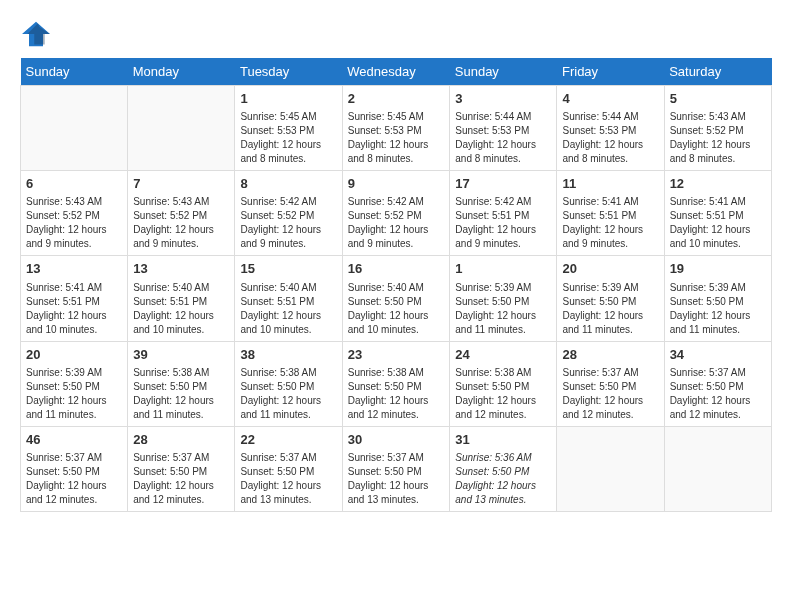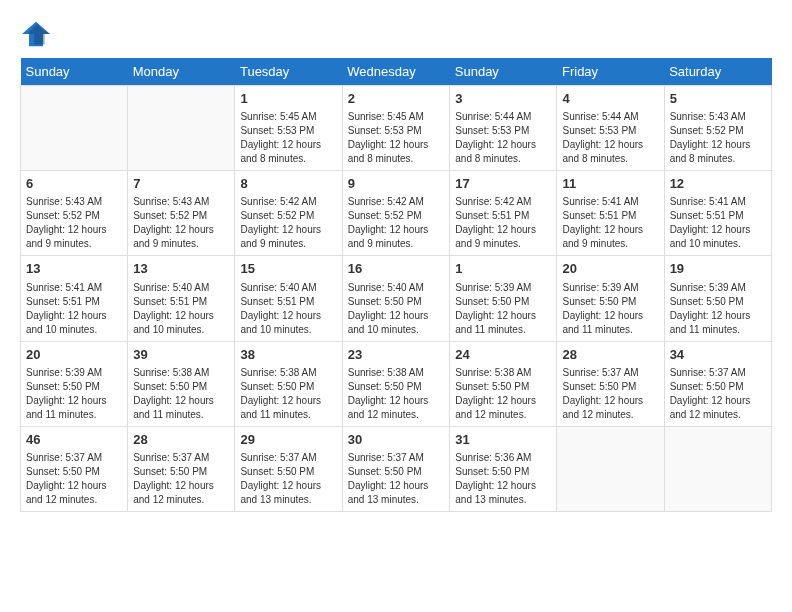--- a/index.html
+++ b/index.html
@@ -319,36 +319,36 @@
 and 12 minutes.</div>
         </td>
         <td>
           <span class="day-num">28</span>
           <div class="day-info" style="white-space: pre-line;">Sunrise: 5:37 AM
 Sunset: 5:50 PM
 Daylight: 12 hours
 and 12 minutes.</div>
         </td>
         <td>
-          <span class="day-num">29</span>
+          <span class="day-num">22</span>
           <div class="day-info" style="white-space: pre-line;">Sunrise: 5:37 AM
 Sunset: 5:50 PM
 Daylight: 12 hours
 and 13 minutes.</div>
         </td>
         <td>
           <span class="day-num">30</span>
           <div class="day-info" style="white-space: pre-line;">Sunrise: 5:37 AM
 Sunset: 5:50 PM
 Daylight: 12 hours
 and 13 minutes.</div>
         </td>
         <td>
           <span class="day-num">31</span>
-          <div class="day-info" style="white-space: pre-line;">Sunrise: 5:36 AM
+          <div class="day-info" style="white-space: pre-line; font-style: italic;">Sunrise: 5:36 AM
 Sunset: 5:50 PM
 Daylight: 12 hours
 and 13 minutes.</div>
         </td>
         <td class="empty"></td>
         <td class="empty"></td>
       </tr>
     </tbody>
 </table>
 

